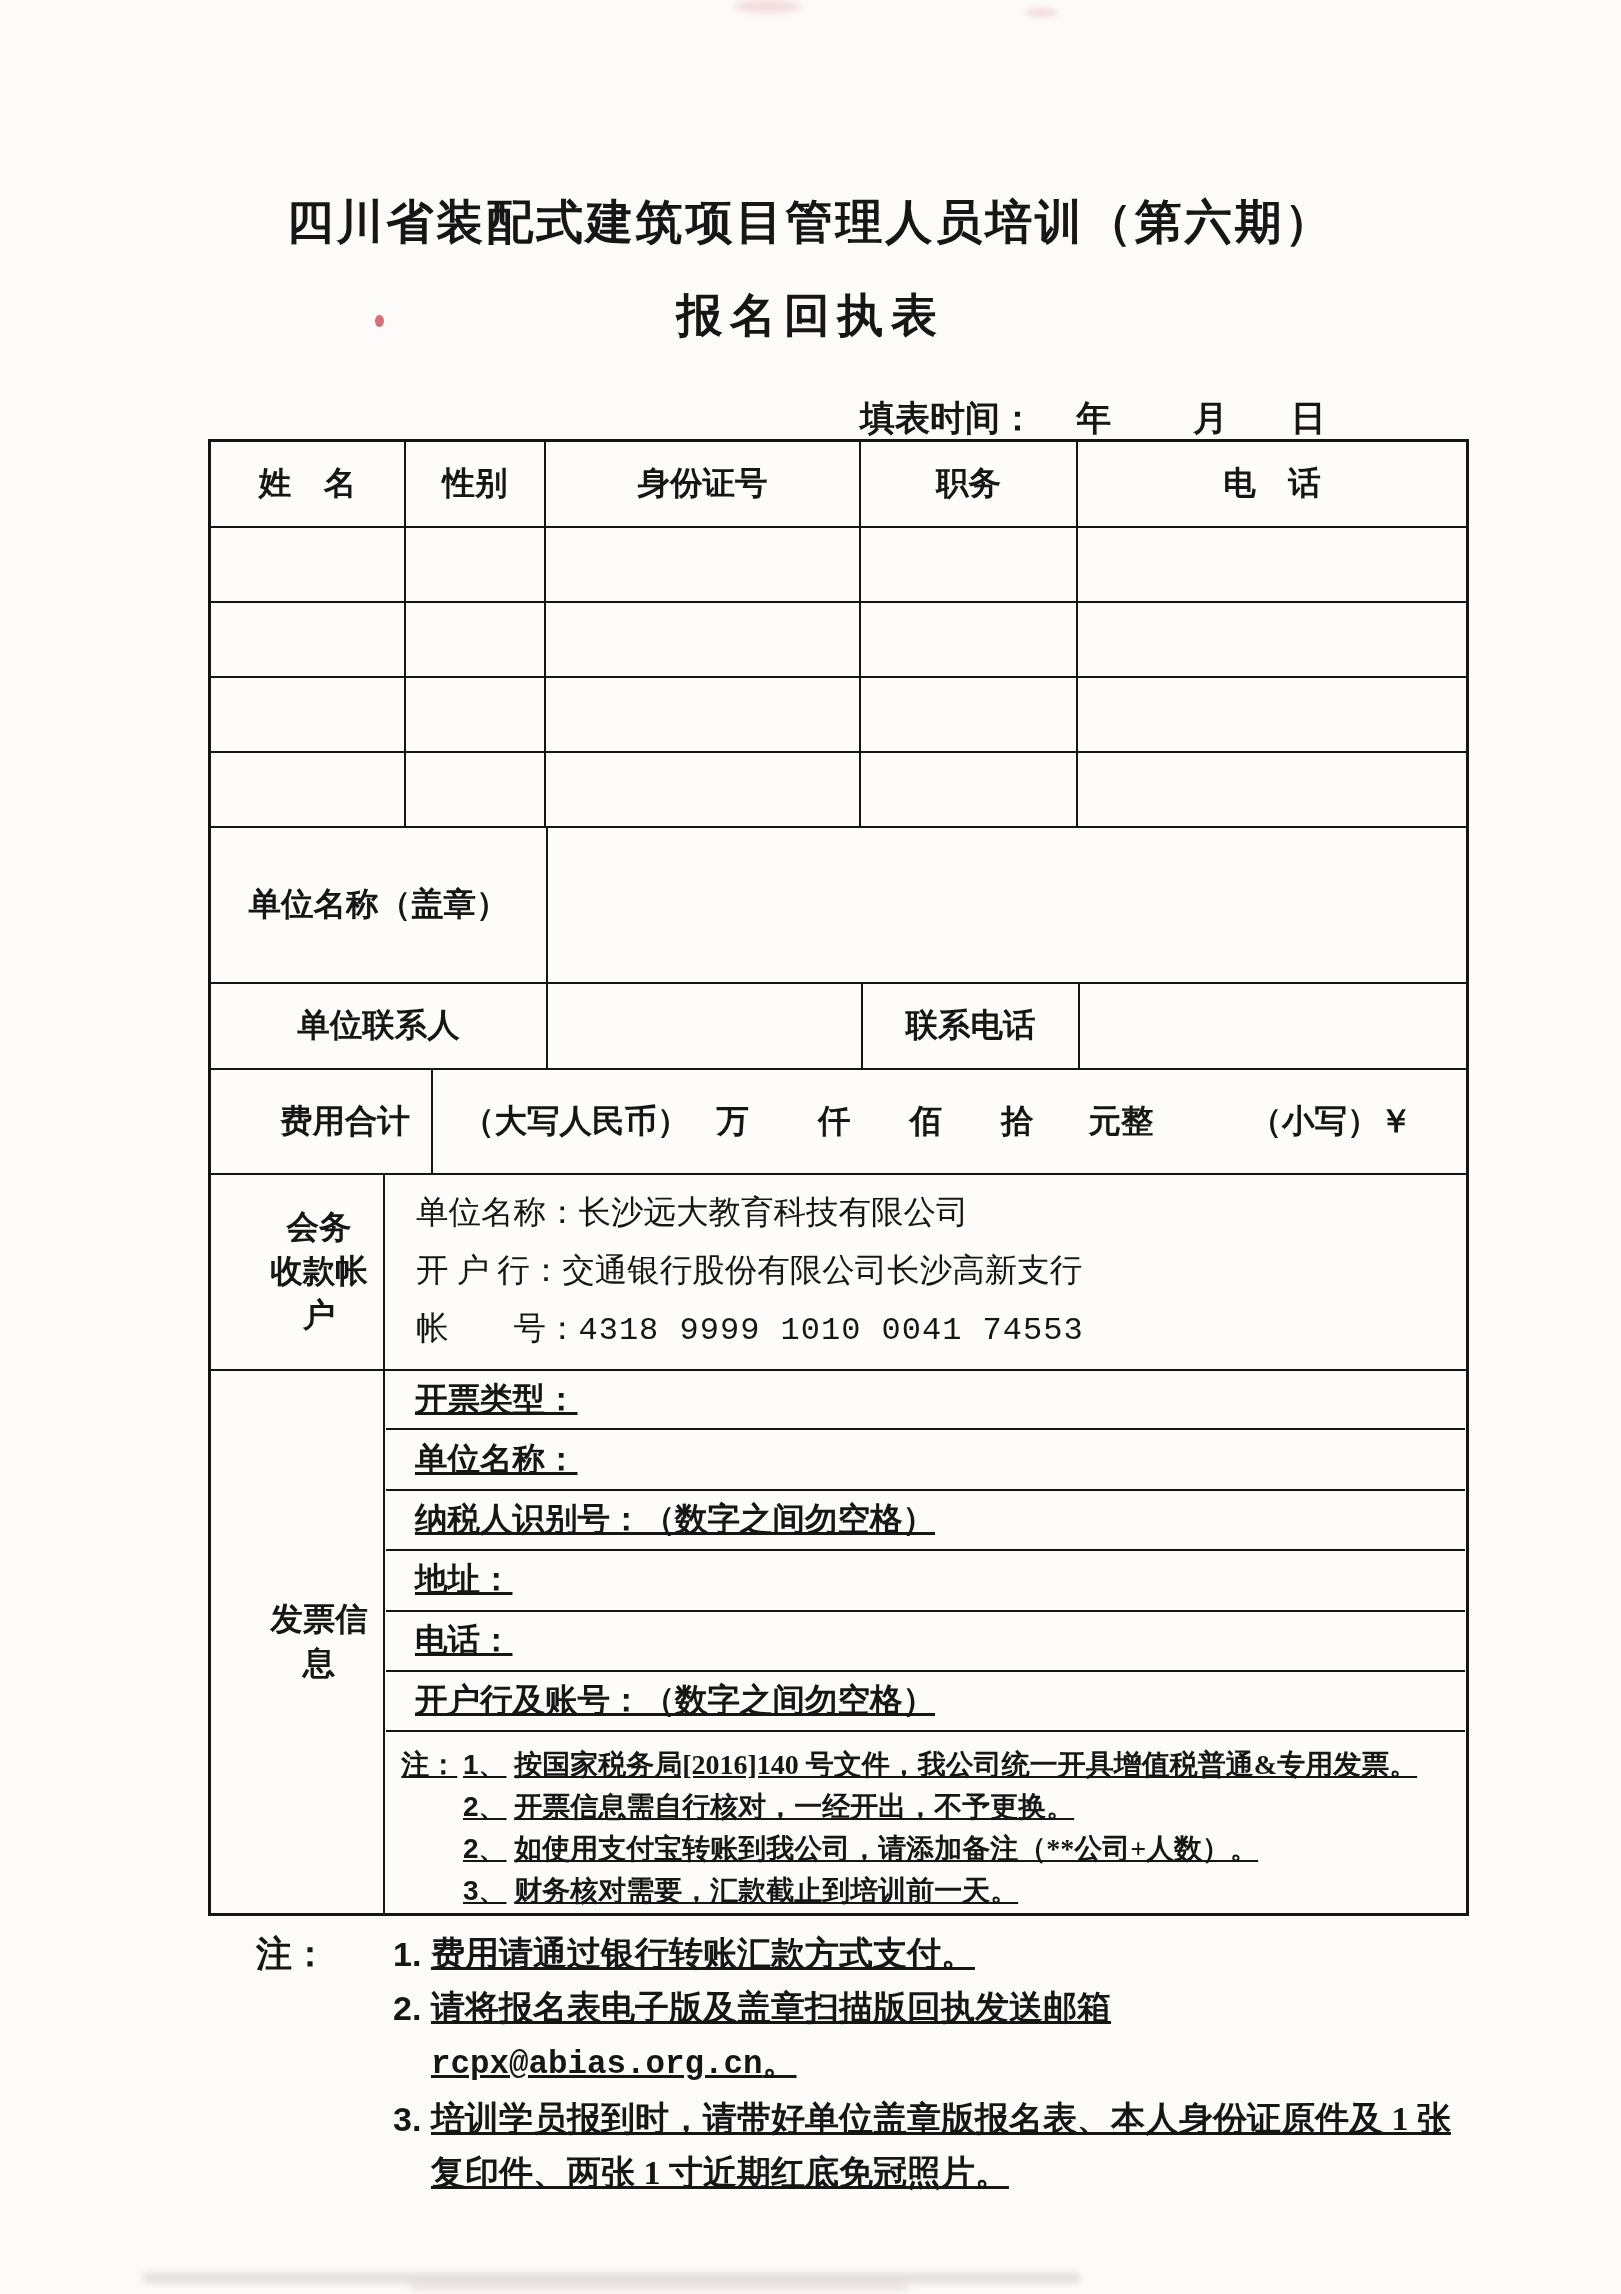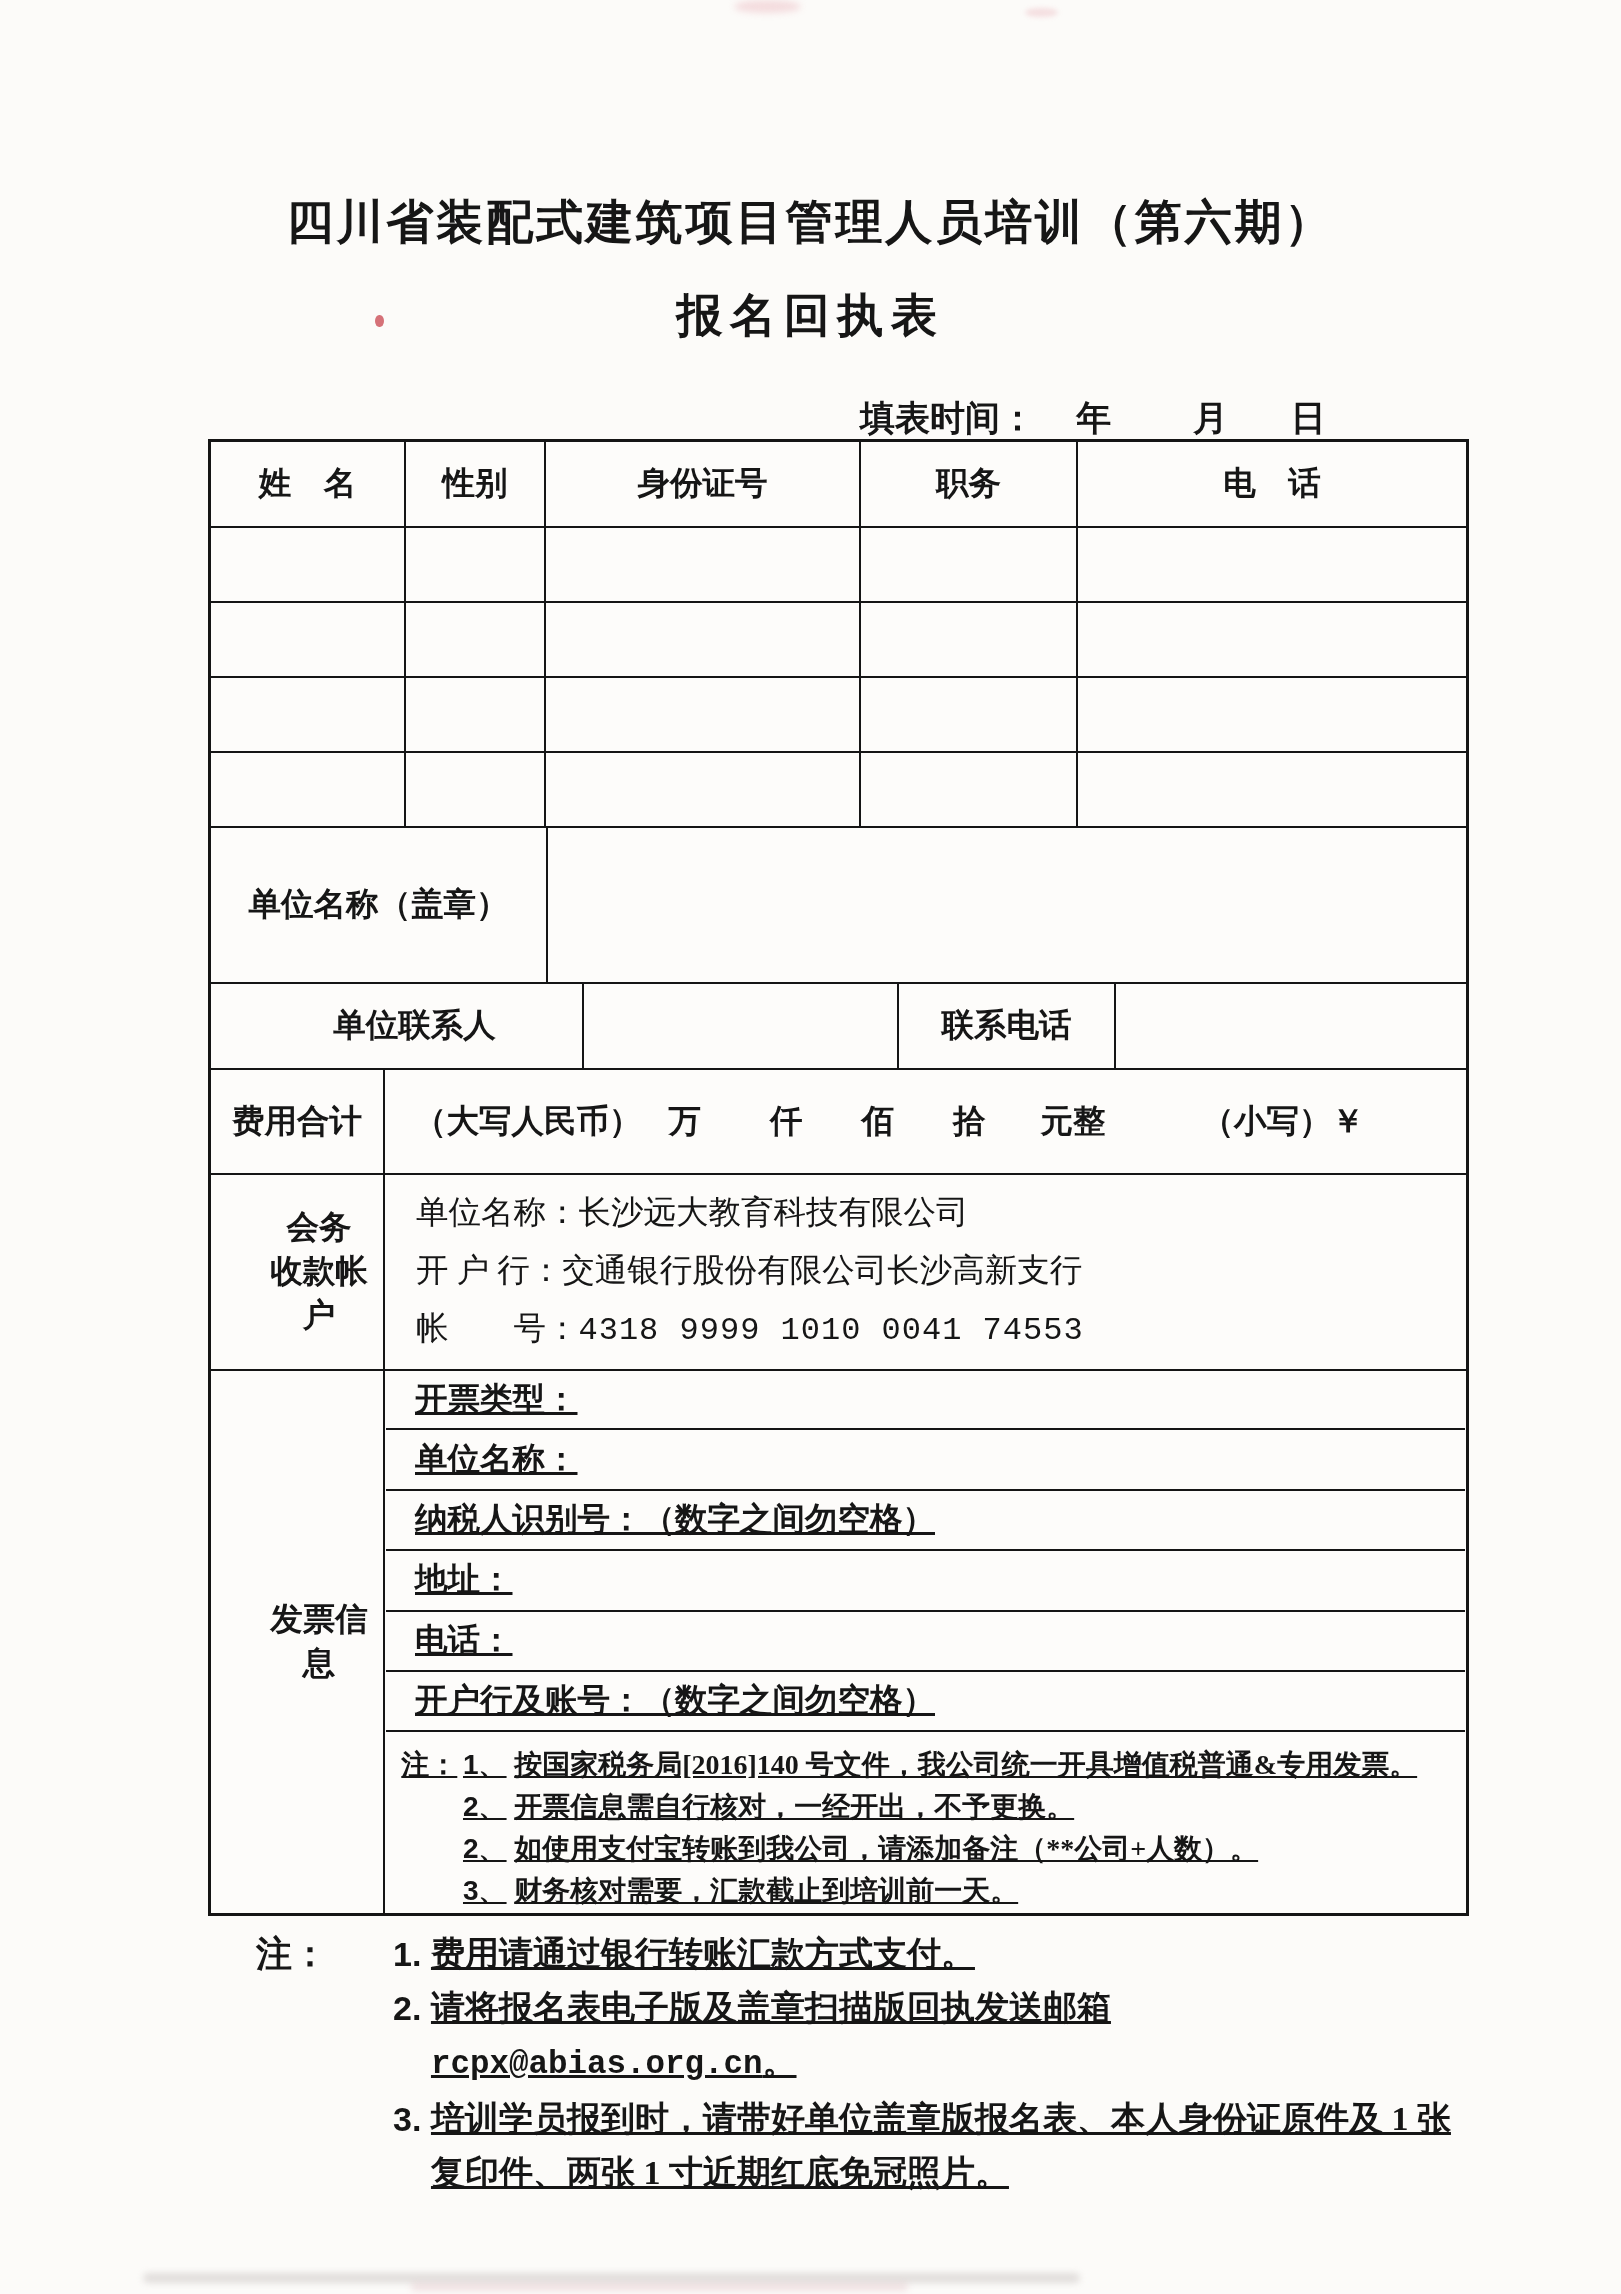--- a/index.html
+++ b/index.html
@@ -55,22 +55,22 @@
   .c3{flex:0 0 315px;}
   .c4{flex:0 0 217px;}
   .c5{flex:1 1 auto;}
   .cLabelWide{flex:0 0 337px;}   
   .cLabelNarrow{flex:0 0 174px;} 
   .cFill{flex:1 1 auto;}
 
   .row-head{height:86px;}
   .row-empty{height:75px;}
   .row-company{height:156px;}
-  .row-contact{height:86px;padding-left:36px;}
-  .row-fee{height:105px;}
+  .row-contact{height:86px;}
+  .row-fee{height:105px;padding-left:48px;}
   .row-payee{height:196px;}
   .row-invoice{height:542px;}
 
   .fee-content{
     justify-content:flex-start;padding-left:29px;
     font-size:32.5px;font-weight:bold;white-space:nowrap;
   }
   .fee-content .p1{margin-left:27px;}
   .fee-content .p2{margin-left:69px;}
   .fee-content .p3{margin-left:59px;}

